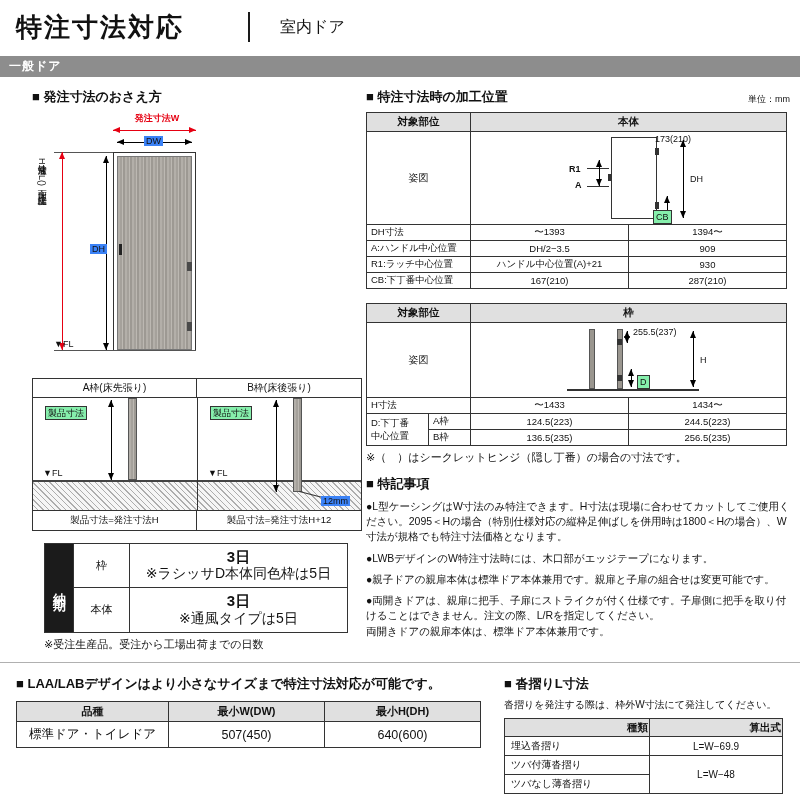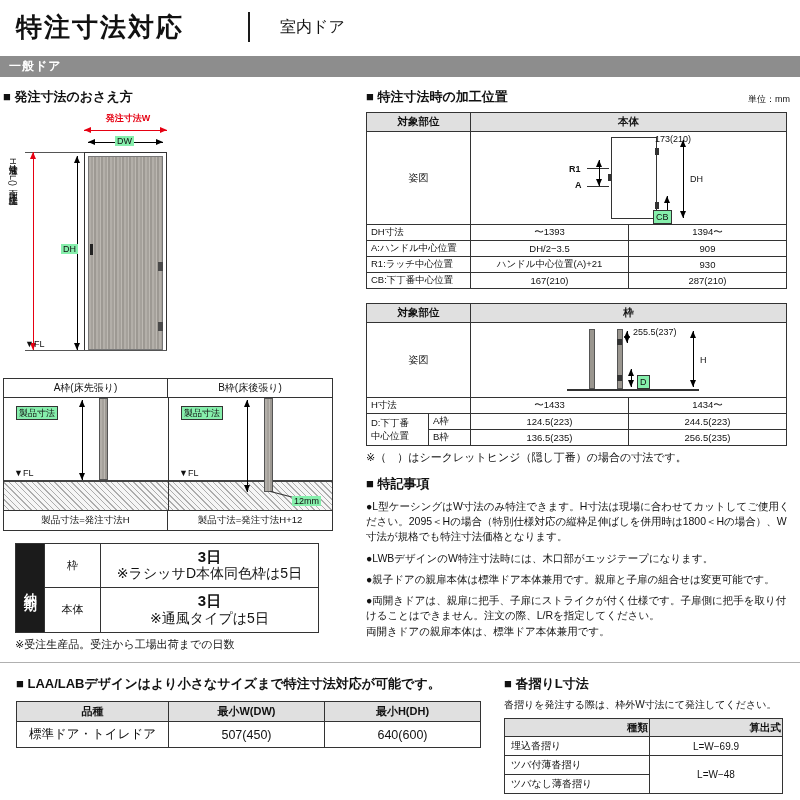--- a/index.html
+++ b/index.html
@@ -15,27 +15,27 @@
   .subtitle { font-size:16px; }
   .section-bar { position:absolute; left:0; top:56px; width:100%; height:21px; background:#8d8d8d; color:#fff;
                  font-size:12px; font-weight:bold; line-height:21px; padding-left:9px; letter-spacing:1px; }
 
   .h2 { font-size:13px; font-weight:bold; }
   .h2row { display:flex; justify-content:space-between; align-items:flex-end; }
   .unit { font-size:9px; }
   .tiny { font-size:11px; margin-top:4px; }
   .mt { margin-top:10px; }
 
-  .left-col  { position:absolute; left:3px;  top:88px; width:334px; }
+  .left-col  { position:absolute; left:32px;  top:88px; width:334px; }
   .right-col { position:absolute; left:366px; top:88px; width:424px; }
 
   
   .lab { position:absolute; font-size:9px; line-height:1.15; white-space:nowrap; z-index:3; }
   .lab.b { font-weight:bold; }
-  .wbg { background:#86efac; padding:0 2px; }
+  .wbg { background:#3b82f6; padding:0 2px; }
   .red-text { color:#e60012; font-weight:bold; }
   .boxed-label { position:absolute; font-size:9px; border:1px solid #333; background:#86efac; padding:0 2px;
                  line-height:1.35; z-index:3; white-space:nowrap; }
   .refline { position:absolute; border-top:1px solid #555; }
   .hline { position:absolute; border-top:1px solid #333; }
 
   .ah { position:absolute; border-top:1px solid #000; z-index:2; }
   .ah::before,.ah::after { content:""; position:absolute; width:0; height:0; top:-4px; }
   .ah::before { left:0; border-top:3.5px solid transparent; border-bottom:3.5px solid transparent; border-right:7px solid #000; }
   .ah::after  { right:0; border-top:3.5px solid transparent; border-bottom:3.5px solid transparent; border-left:7px solid #000; }

